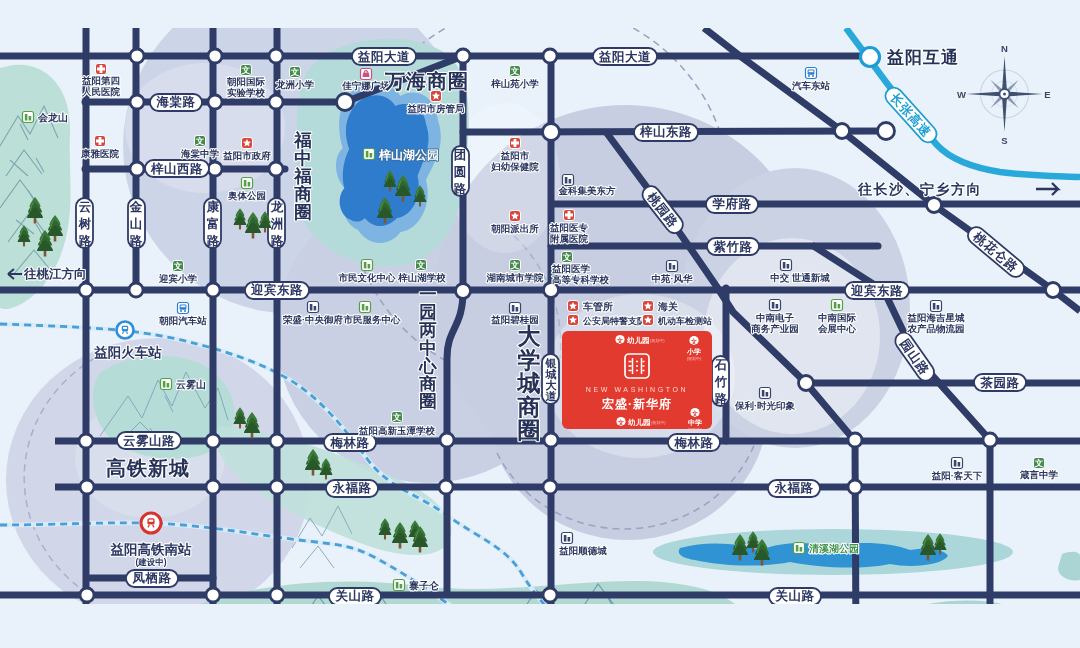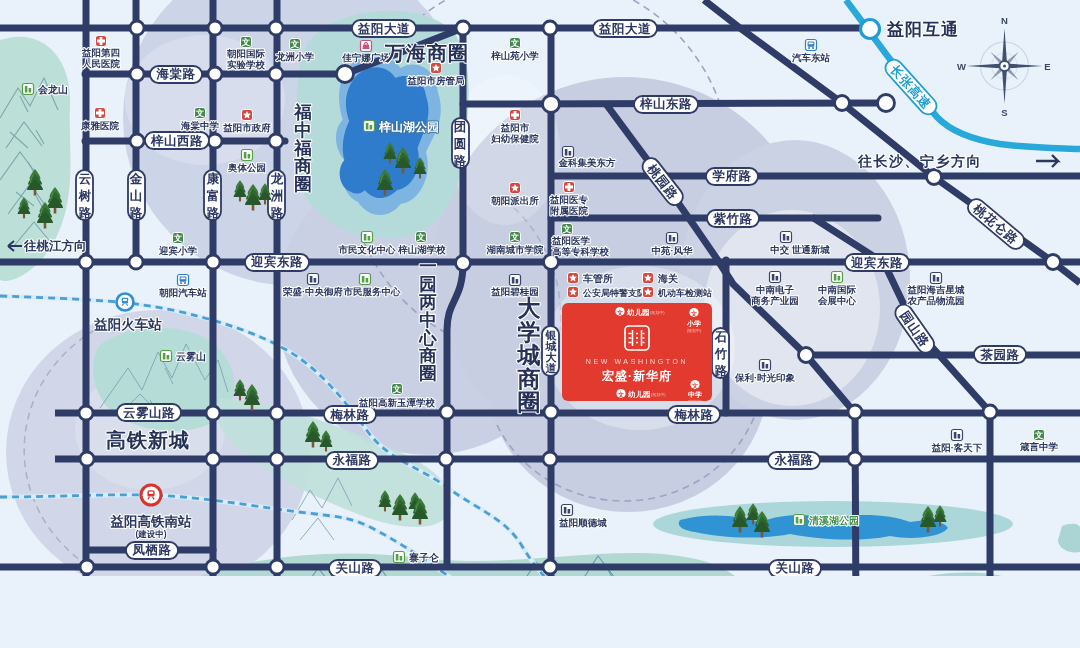--- a/index.html
+++ b/index.html
@@ -1,16 +1,16 @@
 <!DOCTYPE html>
 <html><head>
 <meta charset="utf-8">
 <style>
 html,body{margin:0;padding:0;background:#e9f2fa;}
-.wrap{position:relative;width:1080px;height:576px;overflow:hidden;font-family:"Liberation Sans",sans-serif;}
+.wrap{position:relative;width:1080px;height:576px;overflow:hidden;font-family:"Liberation Sans",sans-serif;margin-top:28px;}
 svg{display:block}
 text{font-family:"Liberation Sans",sans-serif;}
 </style>
 </head>
 <body>
 <div class="wrap">
 <svg width="1080" height="648" viewBox="0 0 1080 648">
 <defs>
 
 <g id="ihosp">

